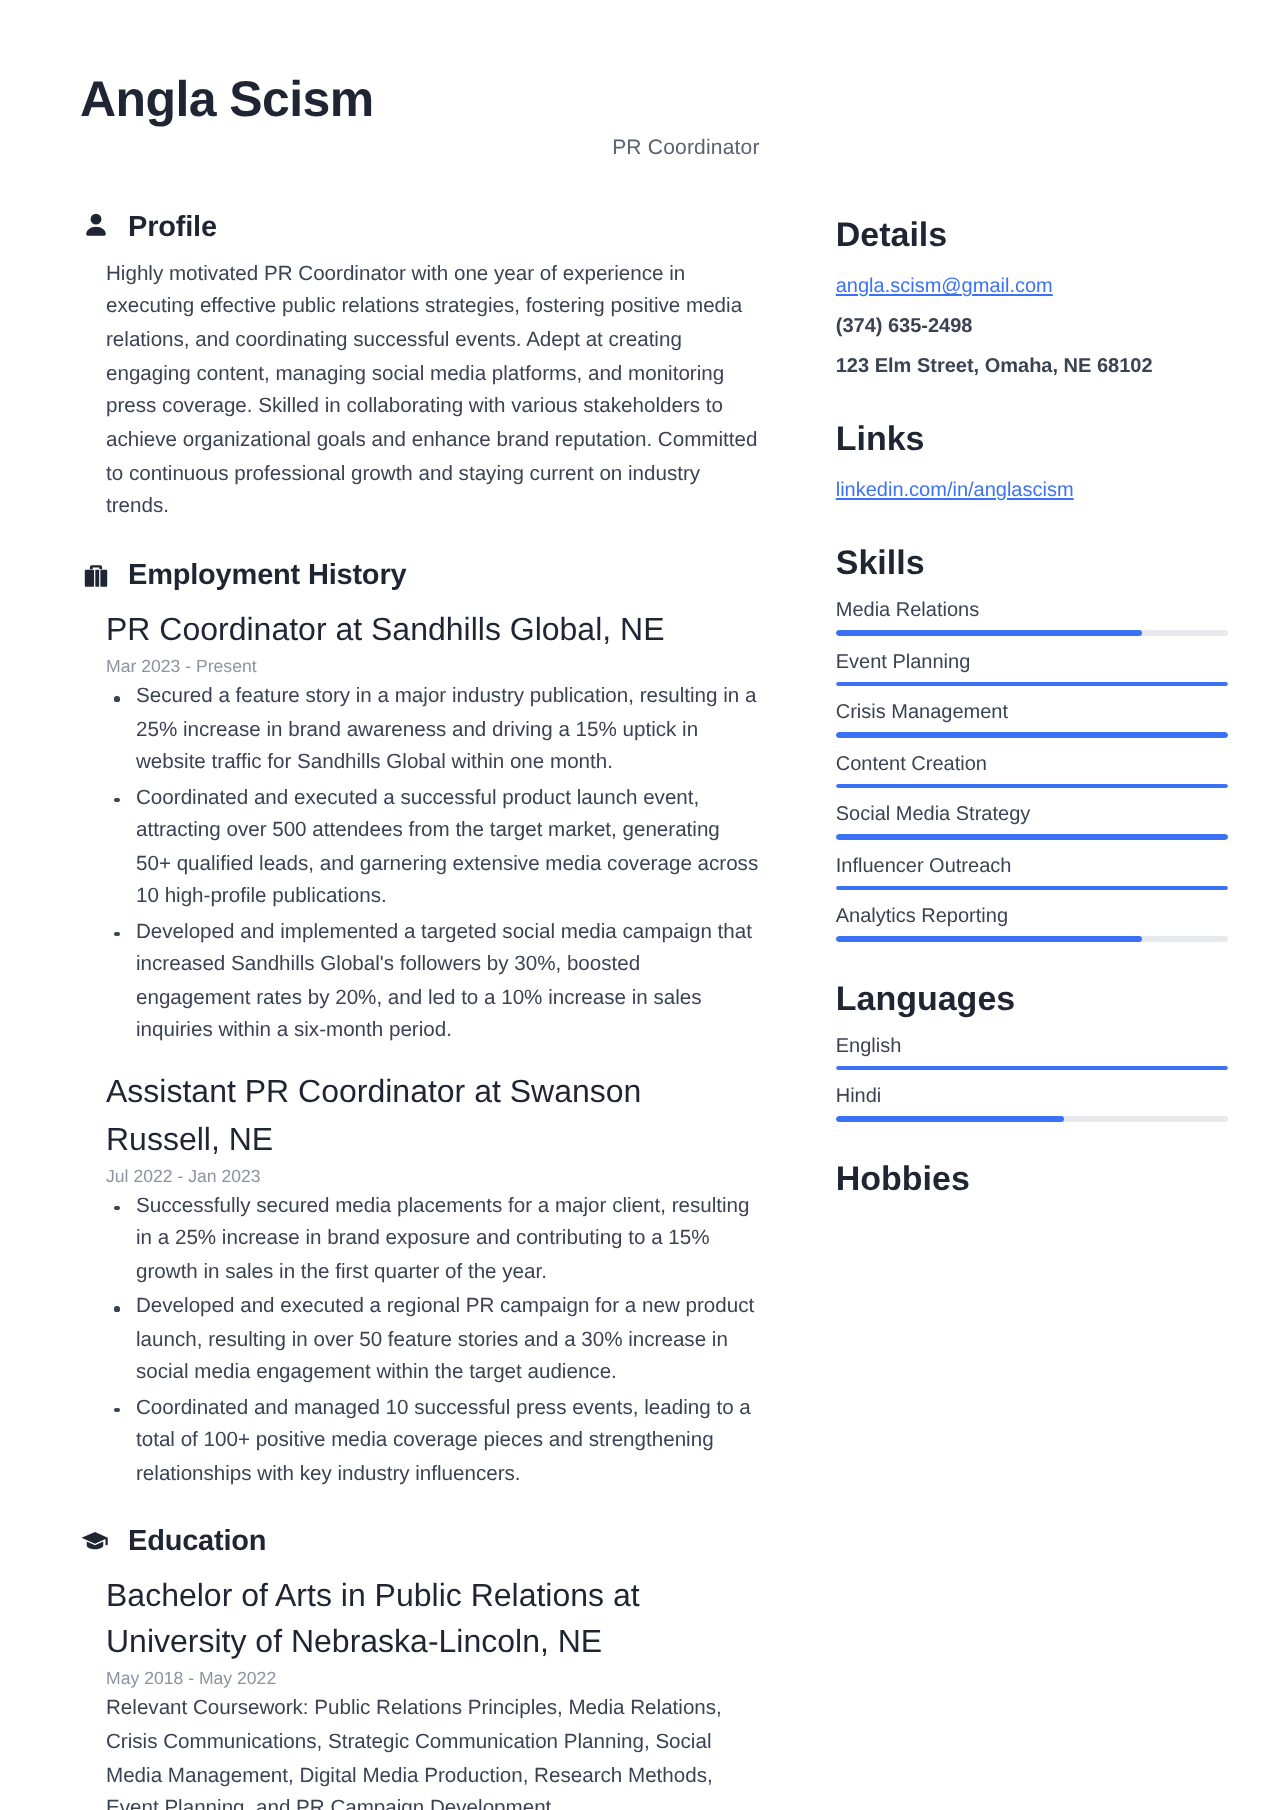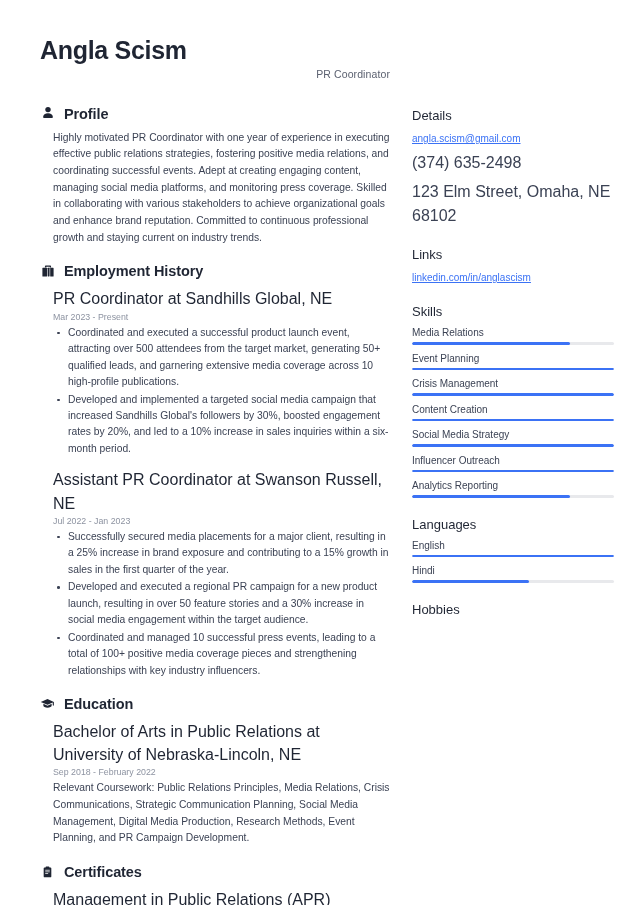--- a/index.html
+++ b/index.html
@@ -9,21 +9,21 @@
     font-family: "Liberation Sans", sans-serif;
     color: #32384a;
     -webkit-font-smoothing: antialiased;
   }
   .page {
     position: relative;
     width: 640px; height: 905px;
     background: #ffffff;
     padding: 36px 26px 0 40px;
     display: flex;
-    gap: 0;
+    gap: 16px;
   }
 
   
   .header { margin-bottom: 26px; }
   .name {
     font-size: 25px;
     font-weight: bold;
     letter-spacing: -0.3px;
     color: #1f2533;
     line-height: 1.15;
@@ -105,30 +105,31 @@
   .entry-desc {
     font-size: 10.3px;
     line-height: 1.62;
     color: #3b4254;
     margin-top: 2px;
   }
 
   
   .side-section { margin-bottom: 19px; }
   .side-title {
-    font-size: 13px;
-    font-weight: normal;
+    font-size: 17px;
+    font-weight: bold;
     color: #1f2533;
     margin-bottom: 8px;
   }
   .side-line {
-    font-size: 16px;
+    font-size: 10px;
     color: #3b4254;
     line-height: 1.5;
     margin-bottom: 5px;
+    font-weight: bold;
   }
   .side-line:last-child { margin-bottom: 0; }
   a.link, .link {
     font-size: 10px;
     color: #3b72f5;
     text-decoration: underline;
     display: block;
     line-height: 1.5;
     margin-bottom: 5px;
     word-break: break-all;
@@ -200,20 +201,21 @@
           </svg>
         </span>
         <span class="section-title">Employment History</span>
       </div>
       <div class="section-body">
 
         <div class="entry">
           <div class="entry-title">PR Coordinator at Sandhills Global, NE</div>
           <div class="entry-date">Mar 2023 - Present</div>
           <ul class="bullets">
+            <li>Secured a feature story in a major industry publication, resulting in a 25% increase in brand awareness and driving a 15% uptick in website traffic for Sandhills Global within one month.</li>
             <li>Coordinated and executed a successful product launch event, attracting over 500 attendees from the target market, generating 50+ qualified leads, and garnering extensive media coverage across 10 high-profile publications.</li>
             <li>Developed and implemented a targeted social media campaign that increased Sandhills Global's followers by 30%, boosted engagement rates by 20%, and led to a 10% increase in sales inquiries within a six-month period.</li>
           </ul>
         </div>
 
         <div class="entry">
           <div class="entry-title">Assistant PR Coordinator at Swanson Russell, NE</div>
           <div class="entry-date">Jul 2022 - Jan 2023</div>
           <ul class="bullets">
             <li>Successfully secured media placements for a major client, resulting in a 25% increase in brand exposure and contributing to a 15% growth in sales in the first quarter of the year.</li>
@@ -231,21 +233,21 @@
           <svg width="15" height="15" viewBox="0 0 16 16" fill="currentColor">
             <path d="M8 3.2 0.8 6.3 8 9.4l5.6-2.4v2.7c0 .3.3.6.6.6s.6-.3.6-.6V6.3L8 3.2z"></path>
             <path d="M3.6 8.3v2.1c0 1.1 2 2 4.4 2s4.4-.9 4.4-2V8.3L8 10.3 3.6 8.3z"></path>
           </svg>
         </span>
         <span class="section-title">Education</span>
       </div>
       <div class="section-body">
         <div class="entry">
           <div class="entry-title">Bachelor of Arts in Public Relations at University of Nebraska-Lincoln, NE</div>
-          <div class="entry-date">Sep 2018 - February 2022</div>
+          <div class="entry-date">May 2018 - May 2022</div>
           <div class="entry-desc">Relevant Coursework: Public Relations Principles, Media Relations, Crisis Communications, Strategic Communication Planning, Social Media Management, Digital Media Production, Research Methods, Event Planning, and PR Campaign Development.</div>
         </div>
       </div>
     </div>
 
     <div class="section">
       <div class="section-head">
         <span class="ico">
           <svg width="13" height="14" viewBox="0 0 16 16" fill="currentColor">
             <path d="M6.4 1.2h3.2c.4 0 .7.3.7.7v.5h1.3c.6 0 1.1.5 1.1 1.1v10c0 .6-.5 1.1-1.1 1.1H4.4c-.6 0-1.1-.5-1.1-1.1v-10c0-.6.5-1.1 1.1-1.1h1.3v-.5c0-.4.3-.7.7-.7z"></path>

